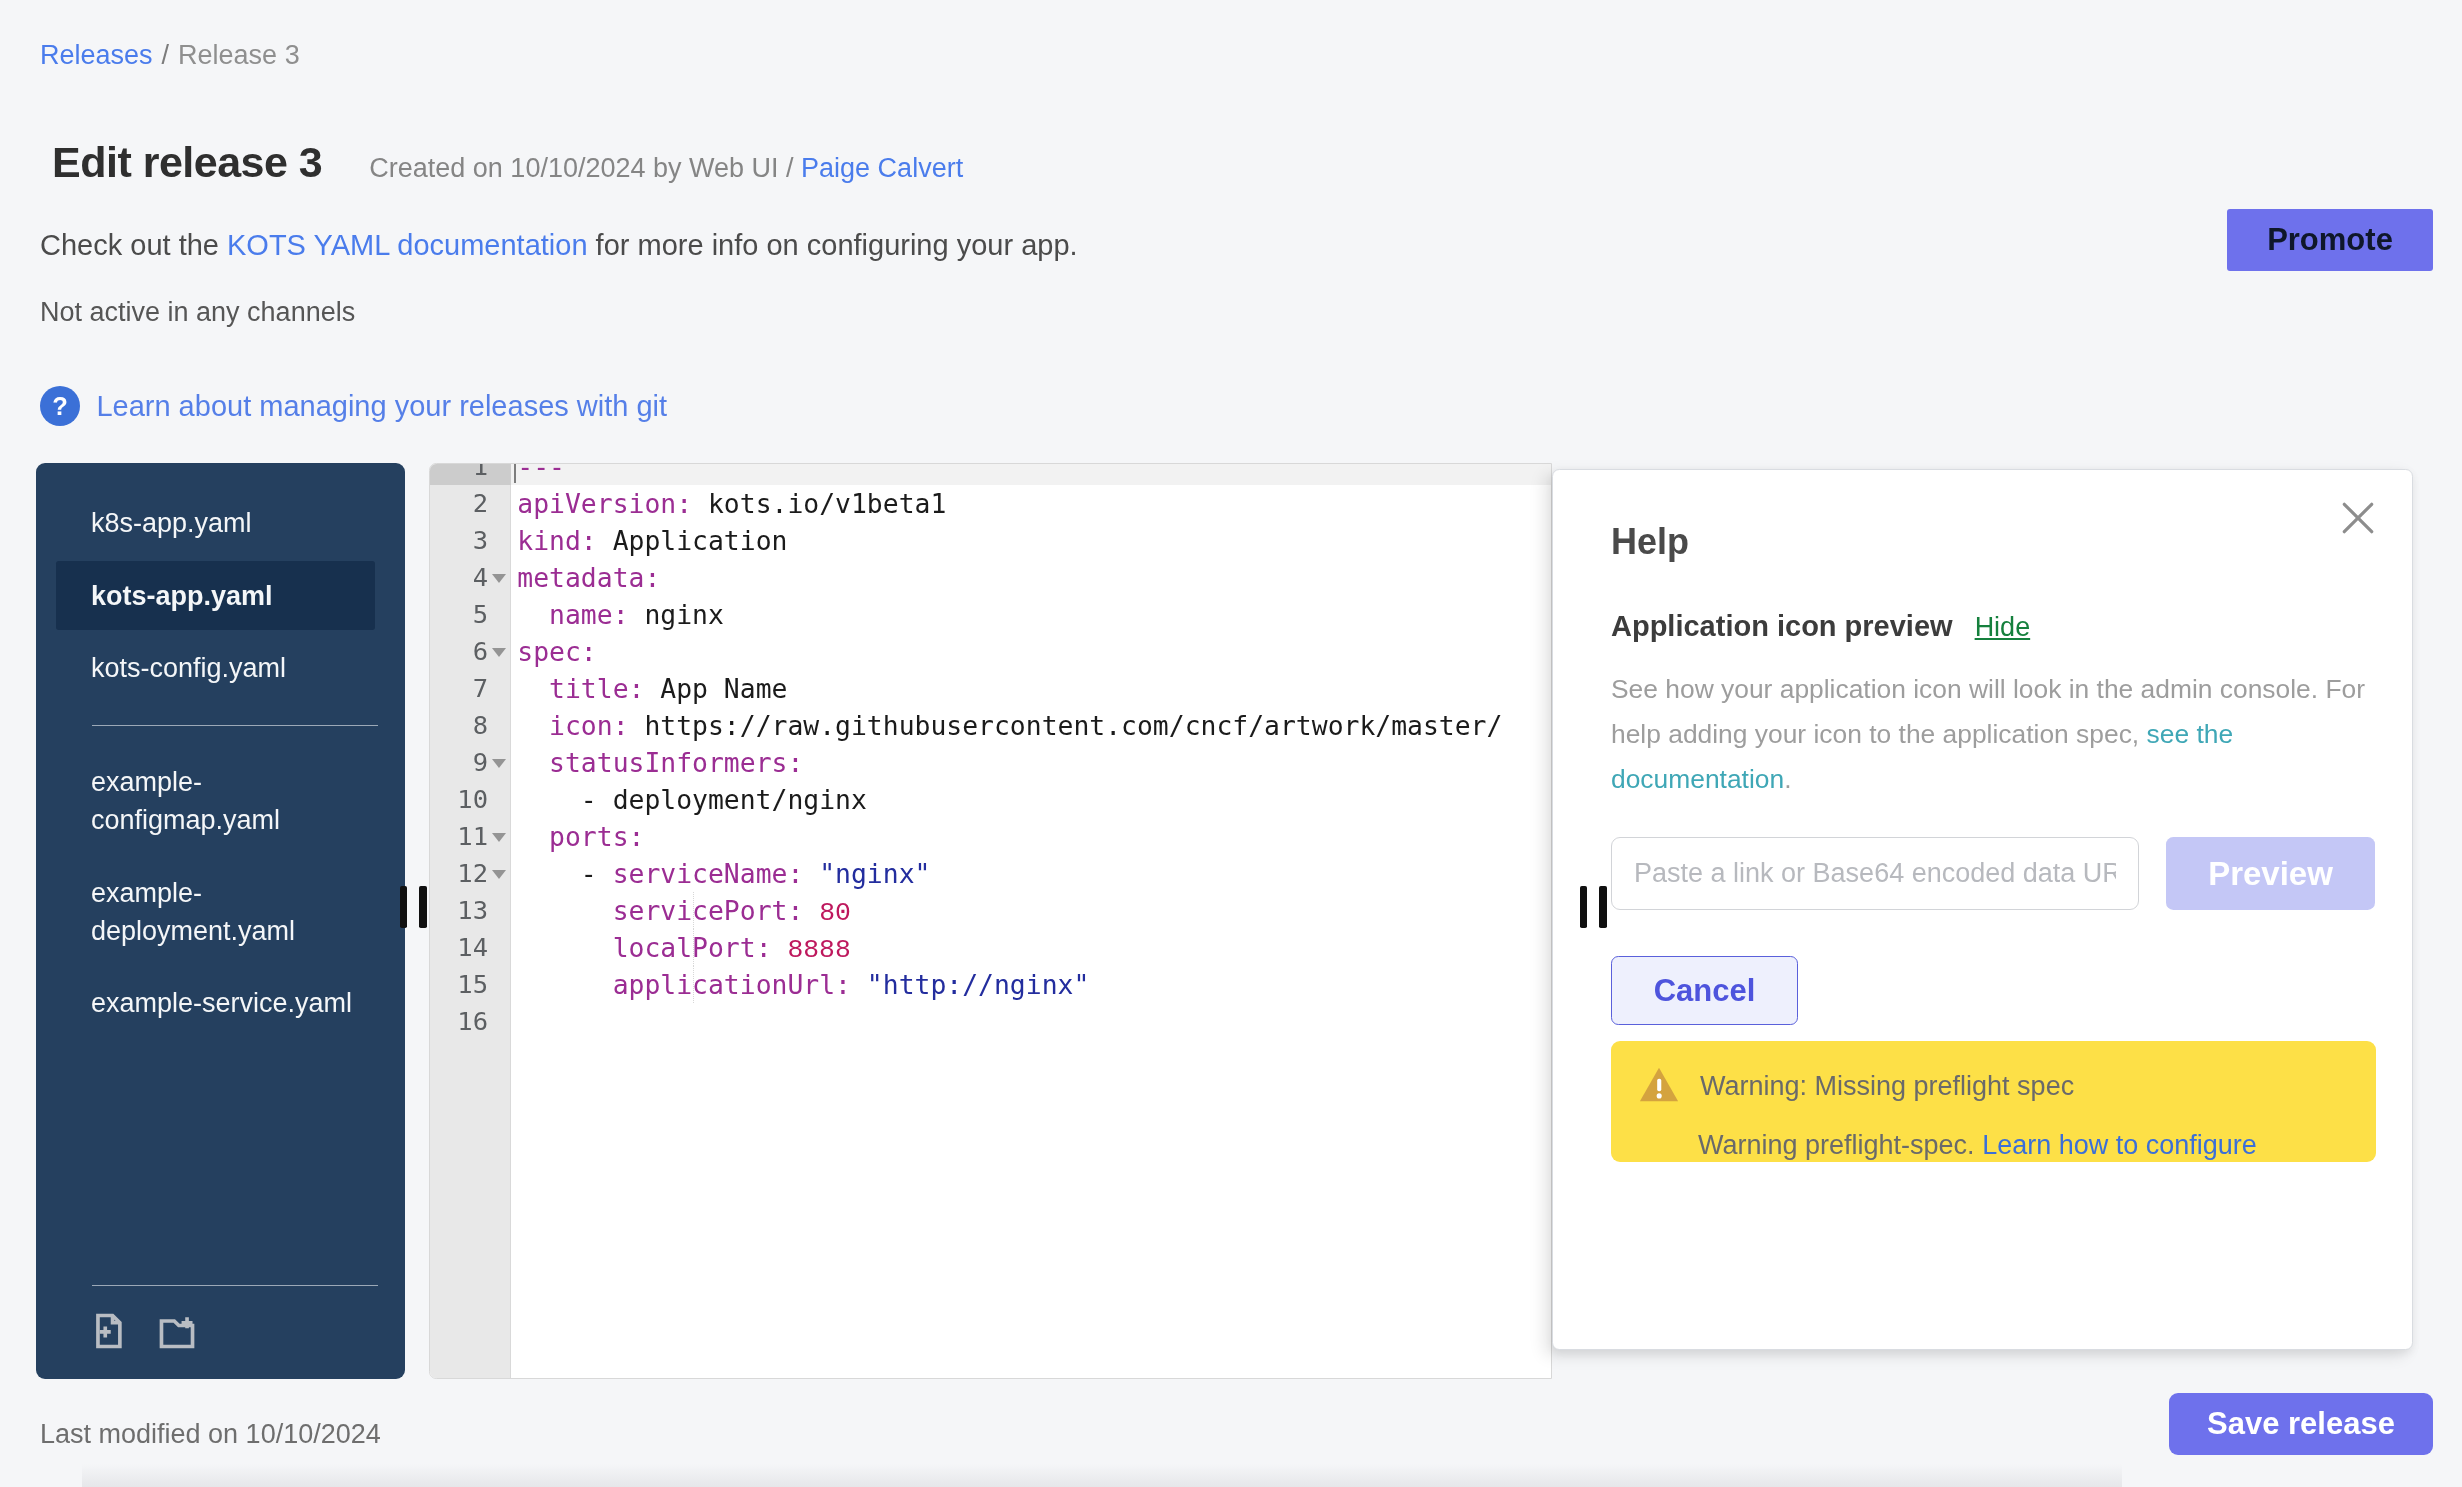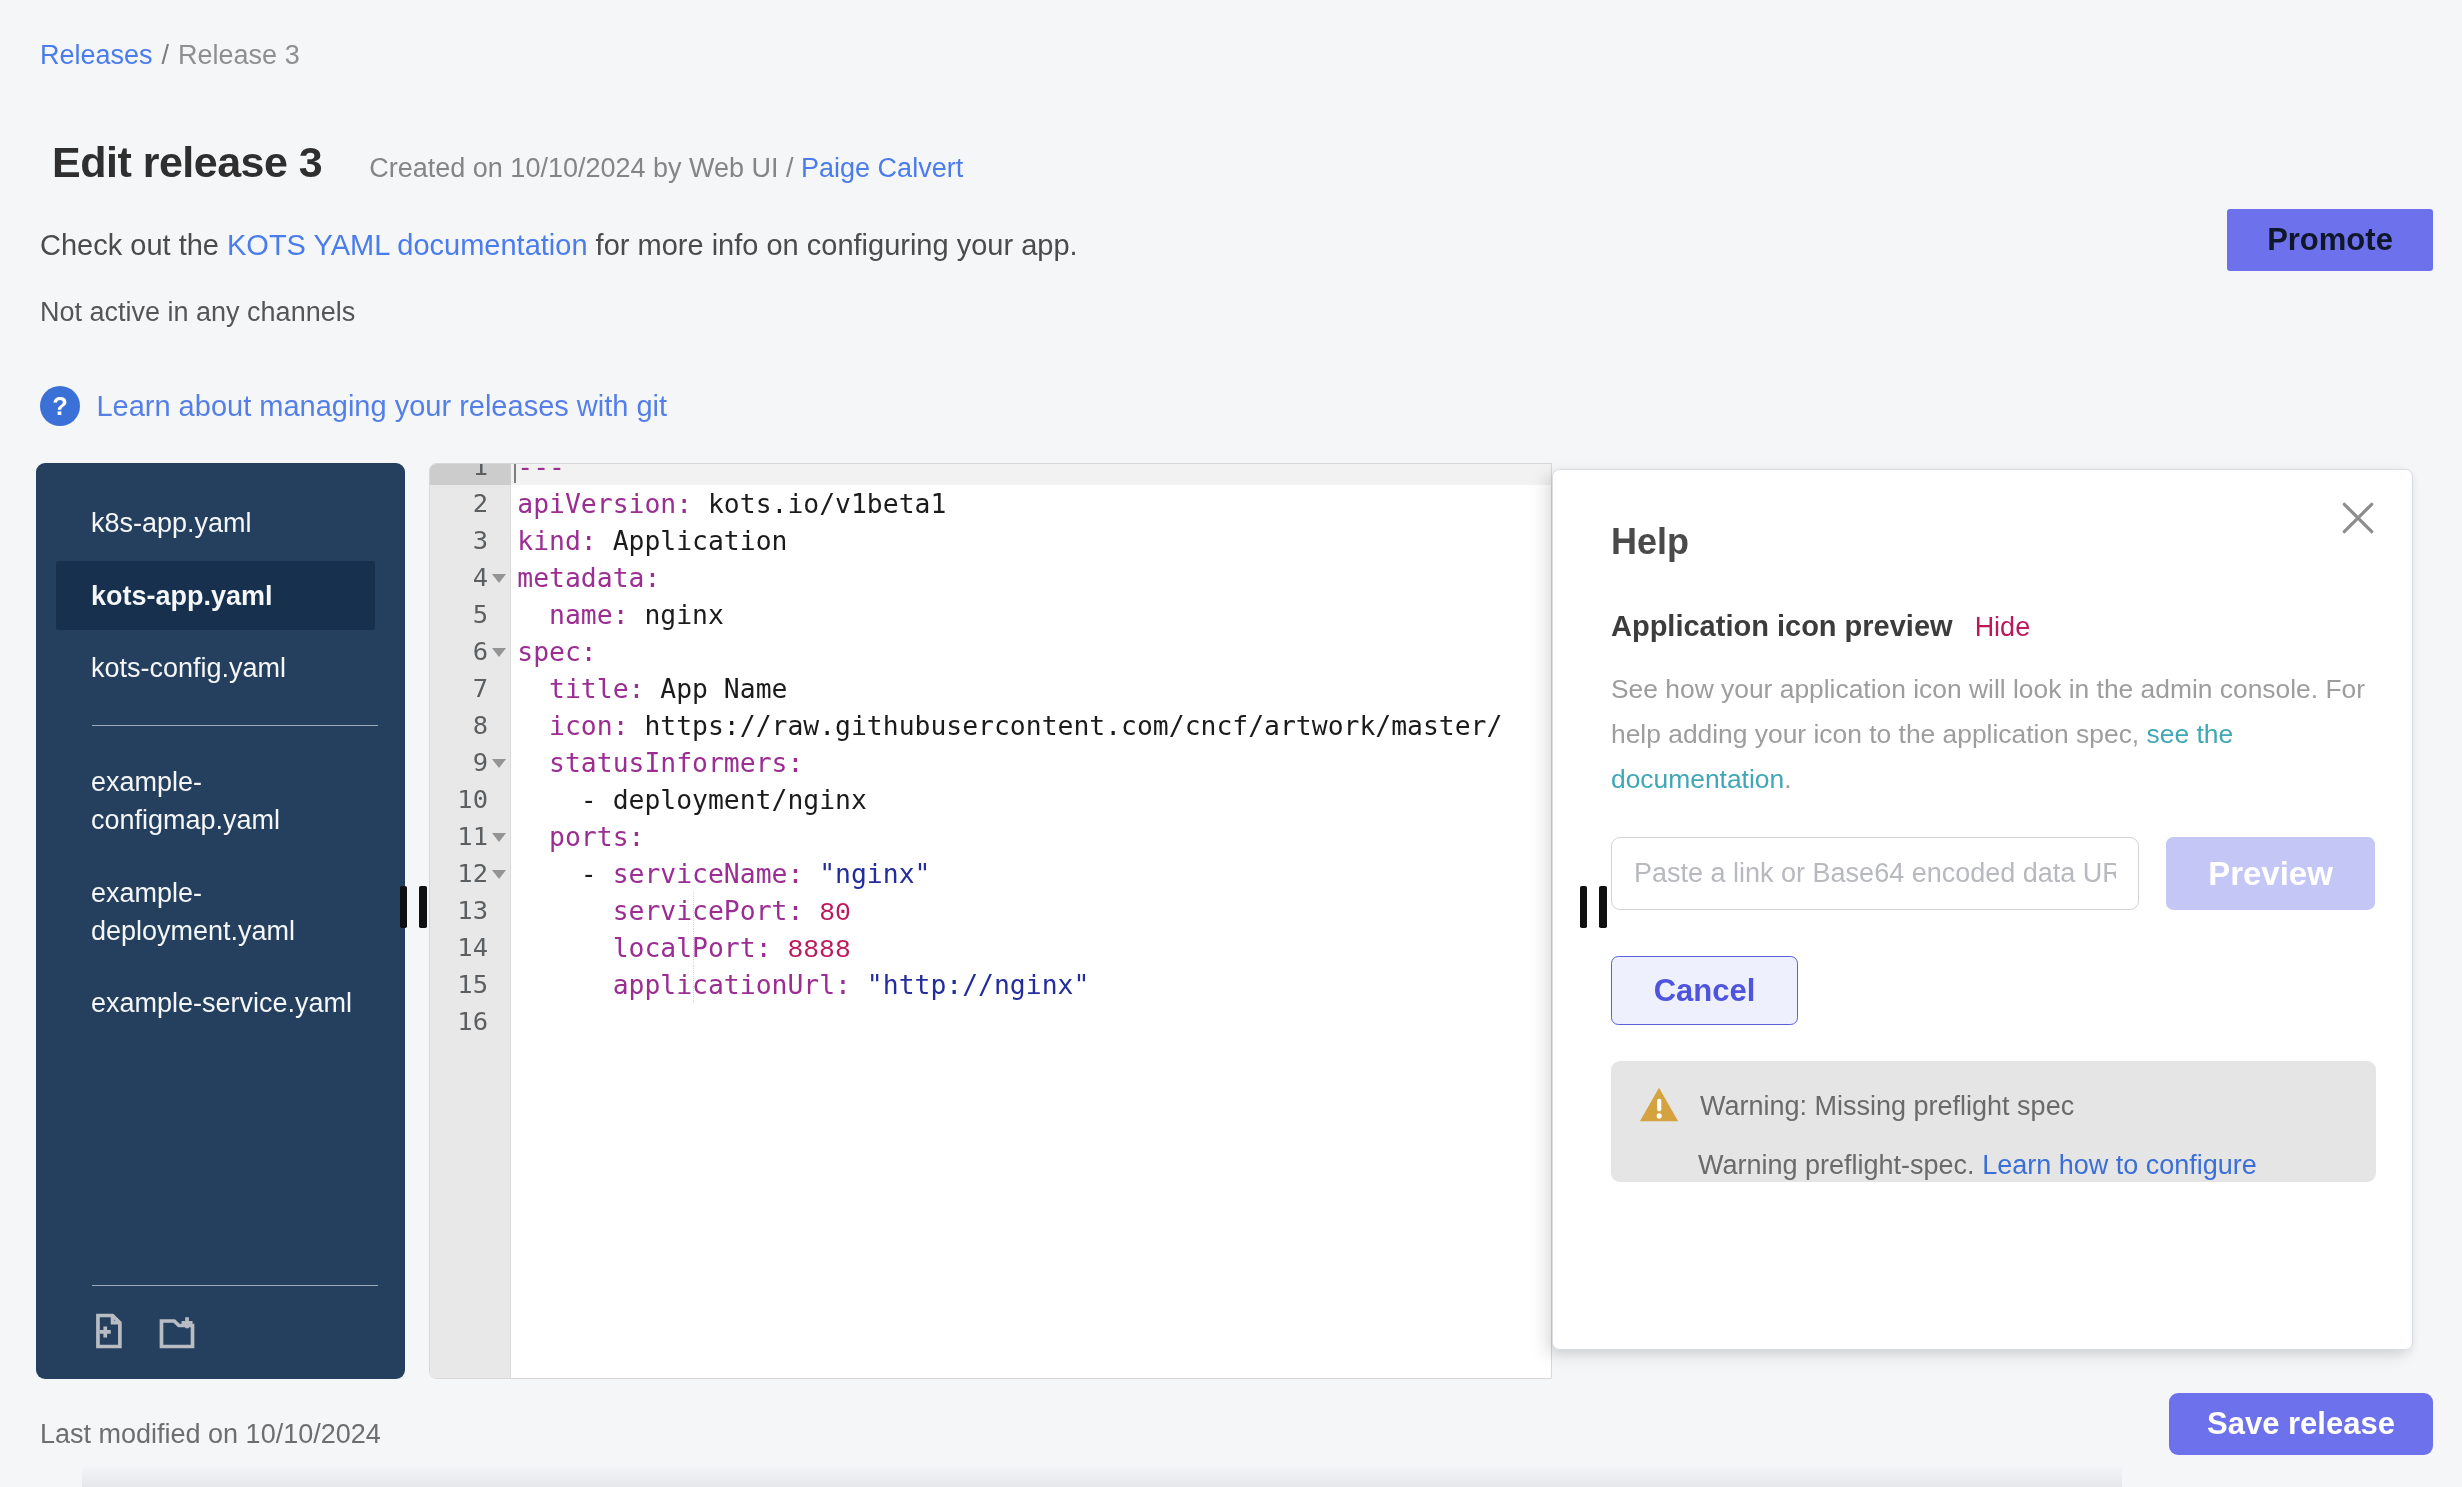--- a/index.html
+++ b/index.html
@@ -93,21 +93,21 @@
   .help-panel{
     position:absolute;left:1516px;top:6.4px;width:861px;height:881px;box-sizing:border-box;
     background:#fff;border:0.9px solid #d9dce1;border-radius:7.3px;
     box-shadow:-7.3px 5.5px 16.4px rgba(0,0,0,0.10), 0 3.6px 9px rgba(0,0,0,0.06);
     padding:51px 36px 0 58px;
   }
   .help-close{position:absolute;top:27px;right:33px;width:42px;height:42px;cursor:pointer;}
   .help-title{margin:0;font-size:36px;font-weight:600;color:#4a4a4a;}
   .help-sub-row{margin-top:47px;display:flex;align-items:baseline;gap:22px;}
   .help-sub{margin:0;font-size:29px;font-weight:700;color:#3c3c3c;}
-  .hide-link{font-size:27px;color:#be185d;}
+  .hide-link{font-size:27px;color:#15803d;text-decoration:underline;}
   .help-body{margin:24px 0 0 0;font-size:26.4px;line-height:45px;color:#9d9d9d;max-width:769px;}
   .help-body a{color:#3fa7b6;}
 
   .drop-zone{
     margin-top:29px;height:127px;border:1.8px dashed #c9c9c9;border-radius:7.3px;
     display:flex;align-items:center;gap:31px;padding:0 0 0 36px;box-sizing:border-box;
   }
   .drop-texts{display:flex;flex-direction:column;gap:7.3px;}
   .drop-line1{font-size:29px;color:#9d9d9d;}
   .drop-line1 a{color:#3fa7b6;}
@@ -121,21 +121,21 @@
   .url-input::placeholder{color:#b7b9be;}
   .preview-btn{
     width:209px;height:73px;border:none;border-radius:7.3px;background:#c4c7f6;
     color:#fff;font-size:33px;font-weight:700;font-family:inherit;cursor:default;
   }
   .cancel-btn{
     margin-top:46px;width:187px;height:69px;border:1.8px solid #5a60db;border-radius:7.3px;
     background:#eef0fd;color:#4e54dd;font-size:31px;font-weight:700;font-family:inherit;cursor:pointer;
   }
   .warning-box{
-    margin-top:36px;background:#e5e5e5;border-radius:9px;padding:24px 27px 5.5px 27px;
+    margin-top:16px;background:#fde047;border-radius:9px;padding:24px 27px 5.5px 27px;
     height:91px;overflow:hidden;position:relative;
   }
   .warn-row1{display:flex;align-items:center;gap:20px;}
   .warn-title{font-size:27px;color:#6a6a6a;}
   .warn-row2{margin:22px 0 0 60px;font-size:27px;color:#6a6a6a;}
   .warn-row2 a{color:#3b6fd8;}
 
   
   .last-modified{position:absolute;top:1419px;left:40px;font-size:27px;color:#6e6e6e;}
   .save-btn{

